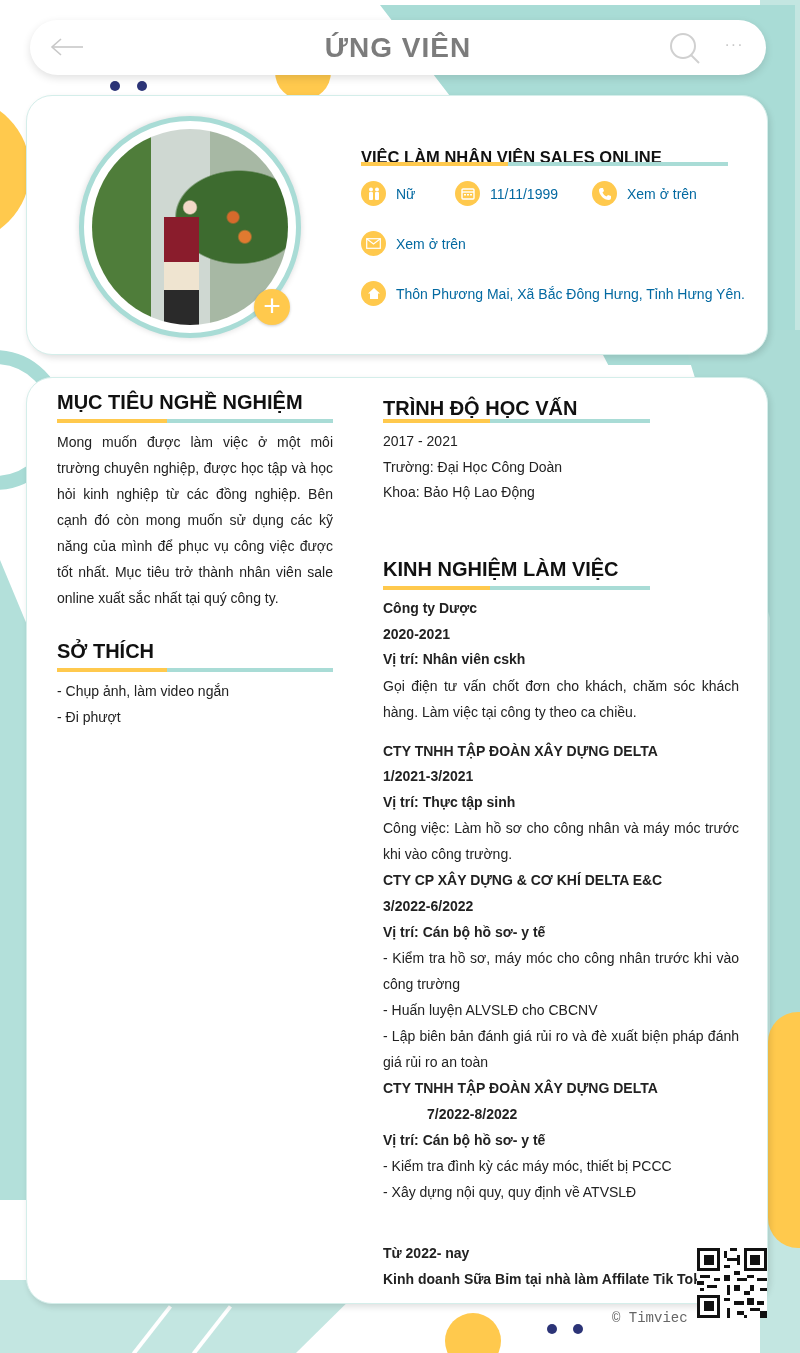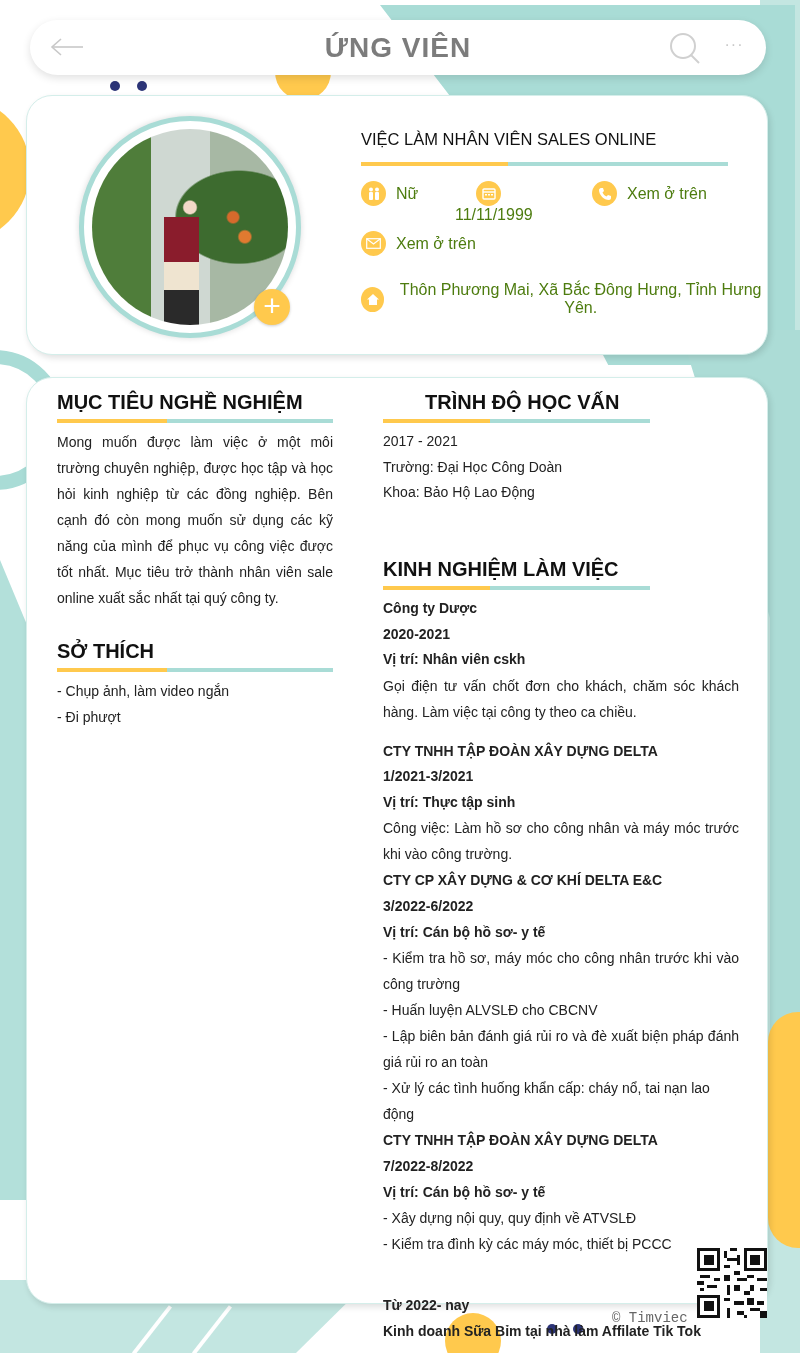--- a/index.html
+++ b/index.html
@@ -113,29 +113,29 @@
       radial-gradient(ellipse at 75% 45%, #3d6b2f 0 30%, transparent 31%),
       linear-gradient(90deg, #4f7d3a 0 30%, #cfd8d2 30% 60%, #a7b8a4 60%);
   }
   .avatar-add {
     position: absolute; right: 6px; bottom: 8px; width: 36px; height: 36px; border-radius: 50%;
     background: #ffc94d; color: #fff; font-size: 30px; line-height: 34px; text-align: center;
     cursor: pointer; box-shadow: 0 1px 3px rgba(0,0,0,0.2);
   }
 
   .job-title {
-    position: absolute; left: 334px; top: 34px;
-    font-size: 16.5px; font-weight: normal; color: #111;
+    position: absolute; left: 334px; top: 52px;
+    font-size: 16.5px; font-weight: bold; color: #111;
   }
   .underline {
     position: absolute; height: 4px;
     background: linear-gradient(90deg, #ffc94d 0 40%, #a9dcd6 40% 100%);
   }
   .info-row {
-    position: absolute; display: flex; align-items: center; font-size: 16px; color: #4d7c0f; text-align: center;
+    position: absolute; display: flex; align-items: center; font-size: 14px; color: #0369a1; text-align: center;
   }
   .info-row .ico {
     width: 25px; height: 25px; border-radius: 50%; background: #ffc94d;
     display: flex; align-items: center; justify-content: center; margin-right: 10px;
   }
 
   
   .sec-title {
     position: absolute; font-size: 20px; font-weight: bold; color: #111;
   }
@@ -205,21 +205,21 @@
     <span class="ico">
       <svg width="14" height="14" viewBox="0 0 14 14">
           <circle cx="4" cy="2.5" r="2" fill="#fff"></circle>
           <circle cx="10" cy="2.5" r="2" fill="#fff"></circle>
           <rect x="2" y="5" width="4" height="8" rx="1" fill="#fff"></rect>
           <rect x="8" y="5" width="4" height="8" rx="1" fill="#fff"></rect>
         </svg>
     </span>
     <span>Nữ</span>
   </div>
-  <div class="info-row" style="left:428px;top:85px;flex-direction:column;">
+  <div class="info-row" style="left:428px;top:85px;">
     <span class="ico">
       <svg width="14" height="13" viewBox="0 0 14 13">
           <rect x="1" y="2" width="12" height="10" rx="1" fill="none" stroke="#fff" stroke-width="1.4"></rect>
           <line x1="1" y1="5" x2="13" y2="5" stroke="#fff" stroke-width="1.4"></line>
           <rect x="3" y="7" width="2" height="1.5" fill="#fff"></rect>
           <rect x="6" y="7" width="2" height="1.5" fill="#fff"></rect>
           <rect x="9" y="7" width="2" height="1.5" fill="#fff"></rect>
         </svg>
     </span>
     <span>11/11/1999</span>
@@ -257,21 +257,21 @@
   <div class="underline" style="left:30px;top:41px;width:276px;"></div>
   <div class="text-block justify" style="left:30px;top:51px;width:276px;">Mong muốn được làm việc ở một môi trường chuyên nghiệp, được học tập và học hỏi kinh nghiệp từ các đồng nghiệp. Bên cạnh đó còn mong muốn sử dụng các kỹ năng của mình để phục vụ công việc được tốt nhất. Mục tiêu trở thành nhân viên sale online xuất sắc nhất tại quý công ty.</div>
 
   <div class="sec-title" style="left:30px;top:262px;">SỞ THÍCH</div>
   <div class="underline" style="left:30px;top:290px;width:276px;"></div>
   <div class="text-block" style="left:30px;top:300px;width:276px;">
     <p>- Chụp ảnh, làm video ngắn</p>
     <p>- Đi phượt</p>
   </div>
 
-  <div class="sec-title" style="left:356px;top:13px;margin-left:42px;">TRÌNH ĐỘ HỌC VẤN</div>
+  <div class="sec-title" style="left:356px;top:19px;">TRÌNH ĐỘ HỌC VẤN</div>
   <div class="underline" style="left:356px;top:41px;width:267px;"></div>
   <div class="text-block edu" style="left:356px;top:51px;width:356px;">
     <p>2017 - 2021</p>
     <p>Trường: Đại Học Công Doàn</p>
     <p>Khoa: Bảo Hộ Lao Động</p>
   </div>
 
   <div class="sec-title" style="left:356px;top:180px;">KINH NGHIỆM LÀM VIỆC</div>
   <div class="underline" style="left:356px;top:208px;width:267px;"></div>
 
@@ -288,28 +288,27 @@
       <p class="b">Vị trí: Thực tập sinh</p>
       <p class="justify" style="line-height:26px;">Công việc: Làm hồ sơ cho công nhân và máy móc trước khi vào công trường.</p>
     </div>
     <div>
       <p class="b" style="line-height:26px;">CTY CP XÂY DỰNG &amp; CƠ KHÍ DELTA E&amp;C</p>
       <p class="b" style="line-height:26px;">3/2022-6/2022</p>
       <p class="b" style="line-height:26px;">Vị trí: Cán bộ hồ sơ- y tế</p>
       <p class="justify" style="line-height:26px;">- Kiểm tra hồ sơ, máy móc cho công nhân trước khi vào công trường</p>
       <p style="line-height:26px;">- Huấn luyện ALVSLĐ cho CBCNV</p>
       <p class="justify" style="line-height:26px;">- Lập biên bản đánh giá rủi ro và đè xuất biện pháp đánh giá rủi ro an toàn</p>
-      <p style="line-height:26px;">- Xử lý các tình huống khẩn cấp: cháy nổ, tai nạn lao động</p>
     </div>
     <div>
       <p class="b" style="line-height:26px;">CTY TNHH TẬP ĐOÀN XÂY DỰNG DELTA</p>
-      <p class="b" style="line-height:26px;">7/2022-8/2022</p>
+      <p class="b" style="line-height:26px;margin-left:44px;">7/2022-8/2022</p>
       <p class="b" style="line-height:26px;">Vị trí: Cán bộ hồ sơ- y tế</p>
+      <p style="line-height:26px;">- Kiểm tra đình kỳ các máy móc, thiết bị PCCC</p>
       <p style="line-height:26px;">- Xây dựng nội quy, quy định về ATVSLĐ</p>
-      <p style="line-height:26px;">- Kiểm tra đình kỳ các máy móc, thiết bị PCCC</p>
     </div>
     <div>
       <p class="b" style="line-height:26px;margin-top:35px;">Từ 2022- nay</p>
       <p class="b" style="line-height:26px;">Kinh doanh Sữa Bỉm tại nhà làm Affilate Tik Tok</p>
     </div>
   </div>
 </div>
 
 <div class="qr">
   <svg width="70" height="70" viewBox="0 0 21 21" shape-rendering="crispEdges">

